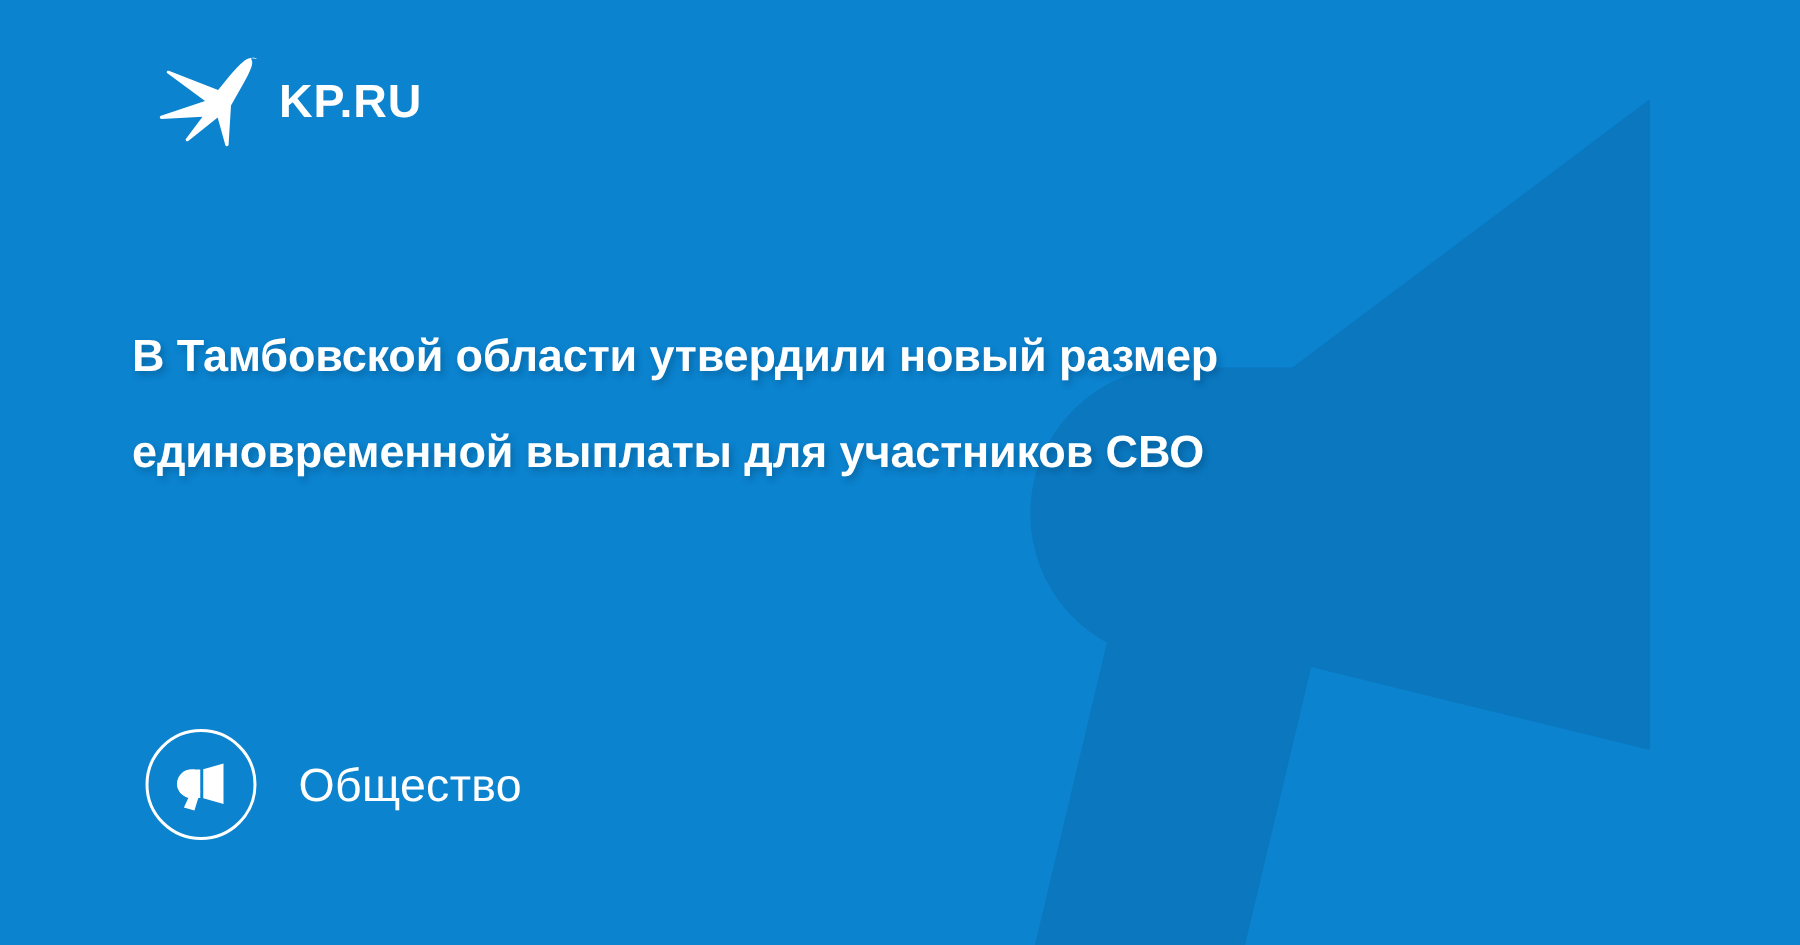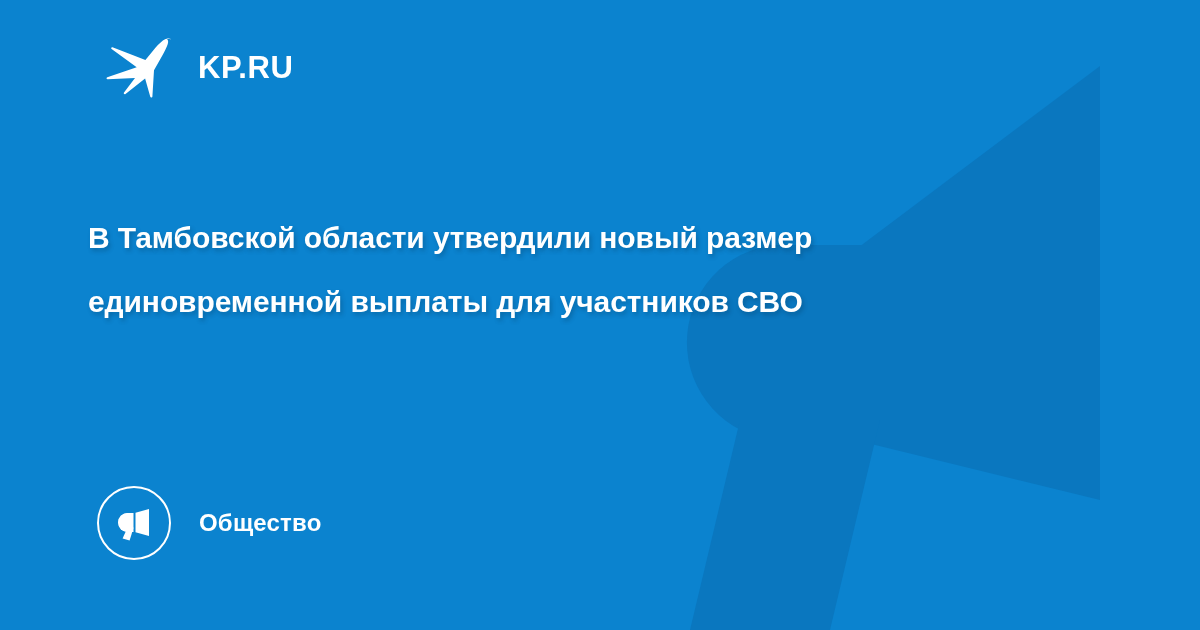--- a/index.html
+++ b/index.html
@@ -35,21 +35,21 @@
   }
 
   
   .brand {
     position: absolute;
     z-index: 3;
     left: 104px;
     top: 36px;
     display: flex;
     align-items: center;
-    gap: 20px;
+    gap: 8px;
     height: 62px;
   }
   .brand-bird {
     width: 74px;
     height: 62px;
     display: block;
     flex: 0 0 auto;
   }
   .brand-name {
     color: #ffffff;
@@ -98,22 +98,22 @@
     justify-content: center;
     flex: 0 0 auto;
   }
   .category-badge svg {
     width: 40px;
     height: 40px;
     display: block;
   }
   .category-label {
     color: #ffffff;
-    font-size: 24px;
-    font-weight: 700;
+    font-size: 31px;
+    font-weight: 400;
     line-height: 1;
     white-space: nowrap;
     letter-spacing: 0.2px;
   }
 </style>
 </head>
 <body>
 
 <div class="card">
 

